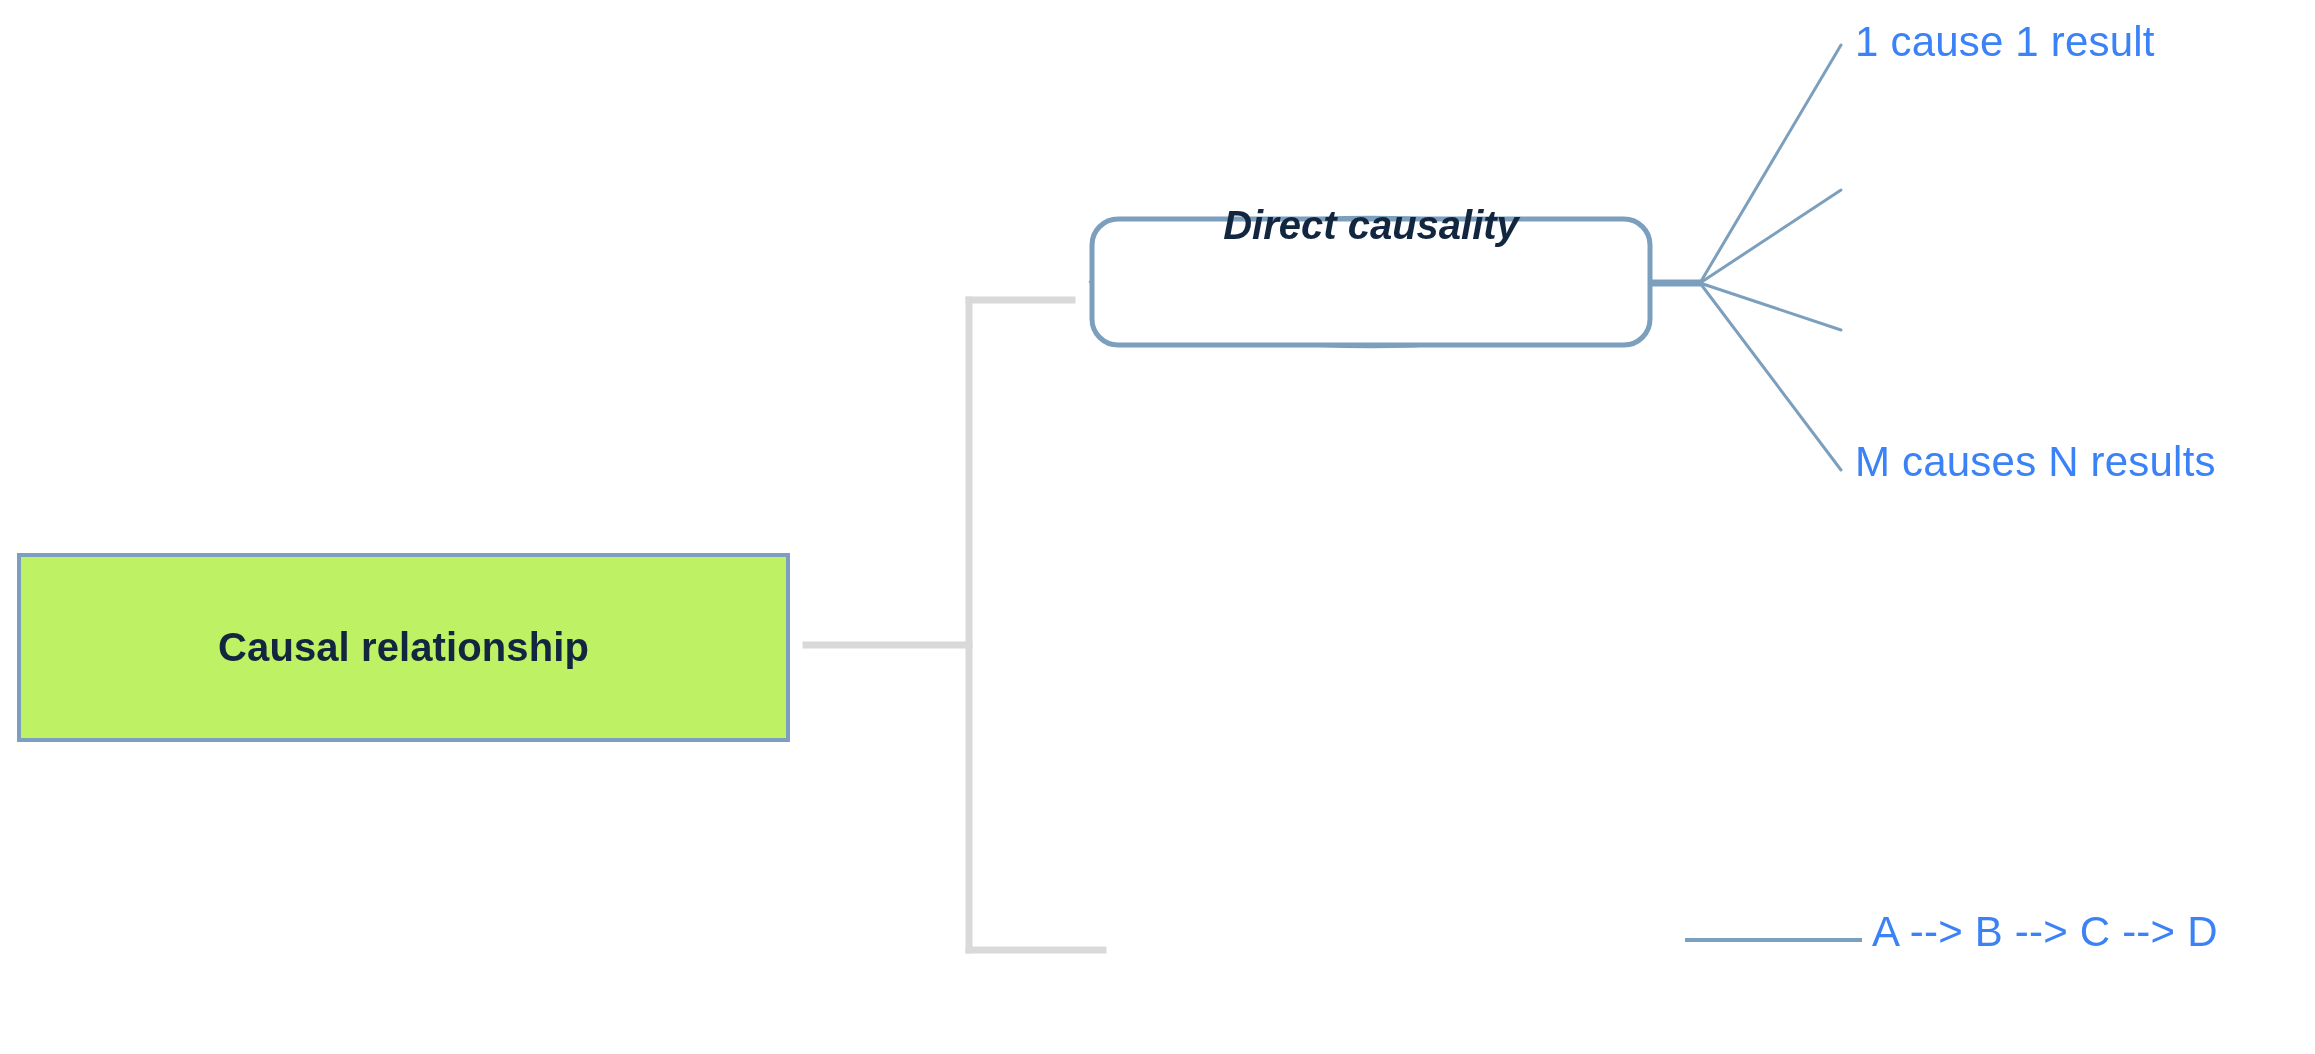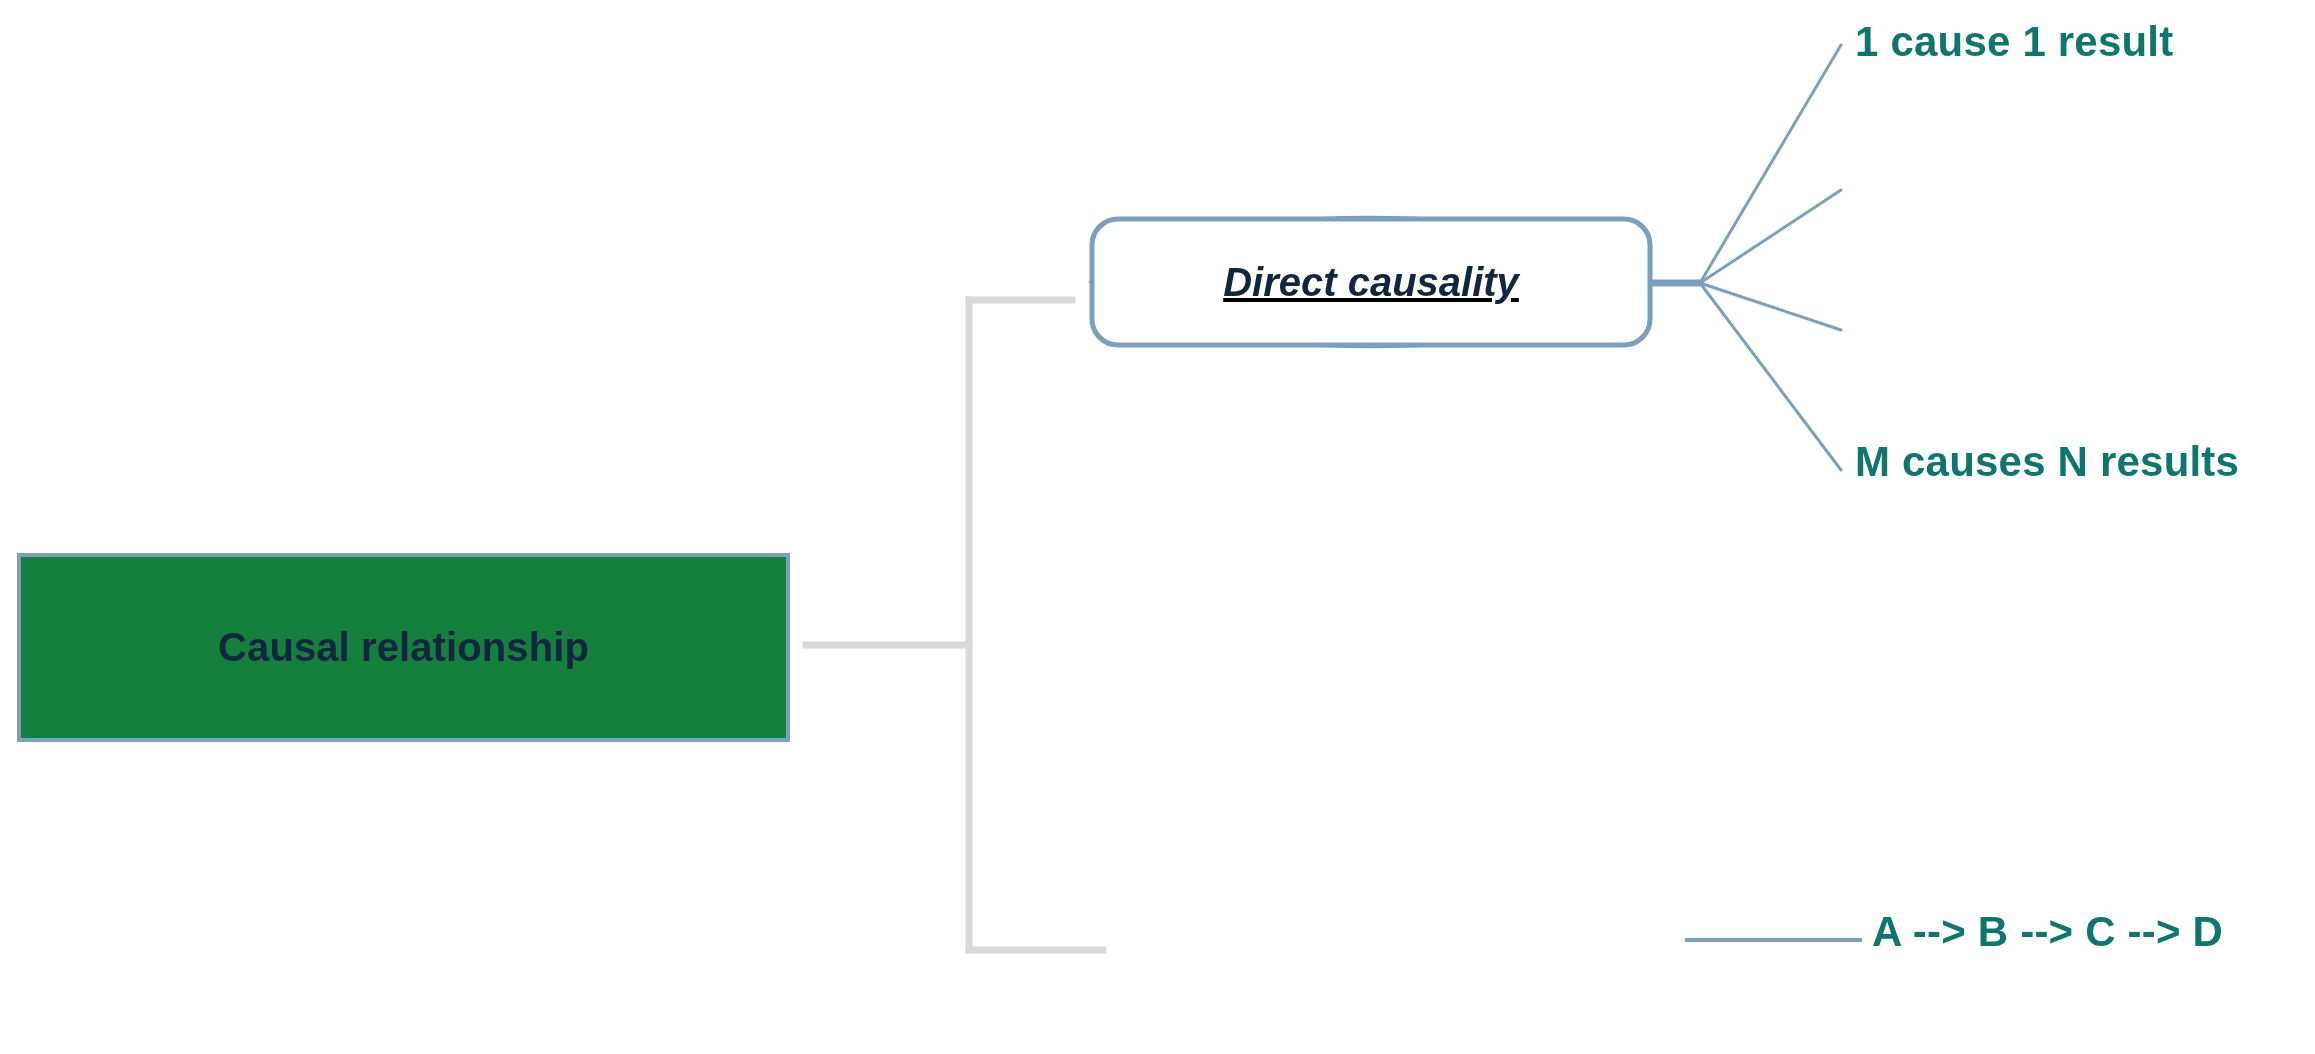--- a/index.html
+++ b/index.html
@@ -27,40 +27,39 @@
 
   
   .root-node {
     position: absolute;
     left: 17px;
     top: 553px;
     width: 773px;
     height: 189px;
     box-sizing: border-box;
     border: 4px solid #7b9fbd;
-    background: #15803d;
+    background: #bef264;
     display: flex;
     align-items: center;
     justify-content: center;
   }
   .root-label {
     font-size: 40px;
     font-weight: bold;
     color: #13263f;
     letter-spacing: 0.1px;
     white-space: nowrap;
   }
 
   
   .branch-node {
     position: absolute;
     display: flex;
-    align-items: center;
+    align-items: flex-start;
     justify-content: center;
-    text-decoration: underline;
   }
   .branch-node .lens {
     position: absolute;
     left: 0;
     top: 0;
     width: 100%;
     height: 100%;
   }
   .branch-label {
     position: relative;
@@ -82,22 +81,22 @@
     left: 1117px;
     top: 890px;
     width: 570px;
     height: 158px;
   }
 
   
   .leaf-label {
     position: absolute;
     font-size: 42px;
-    font-weight: bold;
-    color: #0f766e;
+    font-weight: normal;
+    color: #3b82f6;
     white-space: nowrap;
     letter-spacing: 0.2px;
   }
   .leaf-1 { left: 1855px; top: 18px; }
   .leaf-2 { left: 1855px; top: 158px; }
   .leaf-3 { left: 1855px; top: 298px; }
   .leaf-4 { left: 1855px; top: 438px; }
   .leaf-5 { left: 1872px; top: 908px; }
 </style>
 </head>

